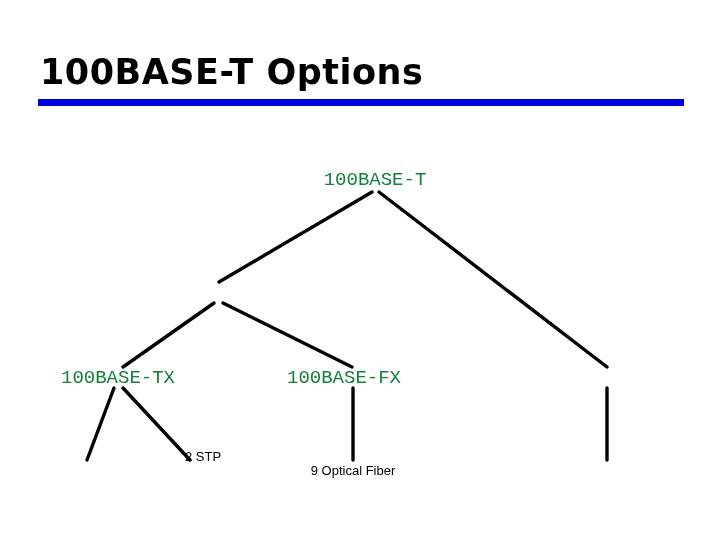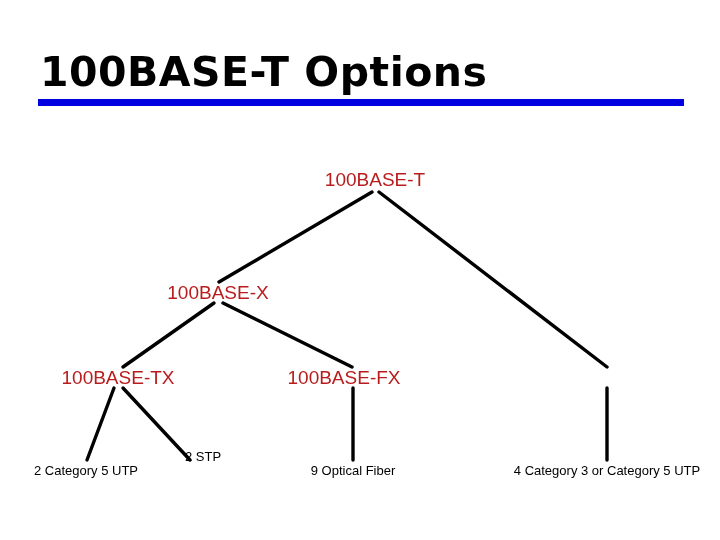--- a/index.html
+++ b/index.html
@@ -18,21 +18,21 @@
 
   
   #title-text {
     position: absolute;
     left: 40px;
     top: 50px;
     width: 650px;
     height: 44px;
     color: #000000;
     font-family: "DejaVu Sans", sans-serif;
-    font-size: 41px;
+    font-size: 35px;
     font-weight: bold;
     letter-spacing: 0.5px;
     line-height: 44px;
     white-space: nowrap;
   }
   #title-rule {
     position: absolute;
     left: 38px;
     top: 99px;
     width: 646px;
@@ -48,22 +48,22 @@
     width: 720px;
     height: 540px;
   }
   #diagram svg {
     display: block;
     width: 720px;
     height: 540px;
   }
   .node-label {
     position: absolute;
-    color: #b91c1c;
-    font-family: Liberation Sans, sans-serif;
+    color: #15803d;
+    font-family: Liberation Mono, monospace;
     white-space: nowrap;
     transform: translateX(-50%);
   }
   .level-1, .level-2, .level-3 {
     font-size: 19px;
     line-height: 22px;
   }
   .leaf-label {
     position: absolute;
     color: #000000;
@@ -101,29 +101,26 @@
         <line x1="123" y1="388" x2="190" y2="460"></line>
 
         <line x1="353" y1="388" x2="353" y2="460"></line>
 
         <line x1="607" y1="388" x2="607" y2="460"></line>
       </g>
     </svg>
 
     <div class="node-label level-1" style="left:375px; top:169px;">100BASE-T</div>
 
-    <div class="node-label level-2" style="left:218px; top:282px;">100BASE-X</div>
 
     <div class="node-label level-3" style="left:118px; top:367px;text-align:center;">100BASE-TX</div>
 
     <div class="node-label level-3" style="left:344px; top:367px;">100BASE-FX</div>
 
 
-    <div class="leaf-label" style="left:86px; top:463px;">2 Category 5 UTP</div>
 
     <div class="leaf-label" style="left:203px; top:449px;">2 STP</div>
 
     <div class="leaf-label" style="left:353px; top:463px;">9 Optical Fiber</div>
 
-    <div class="leaf-label" style="left:607px; top:463px;">4 Category 3 or Category 5 UTP</div>
 
   </div>
 </div>
 
 </body></html>

